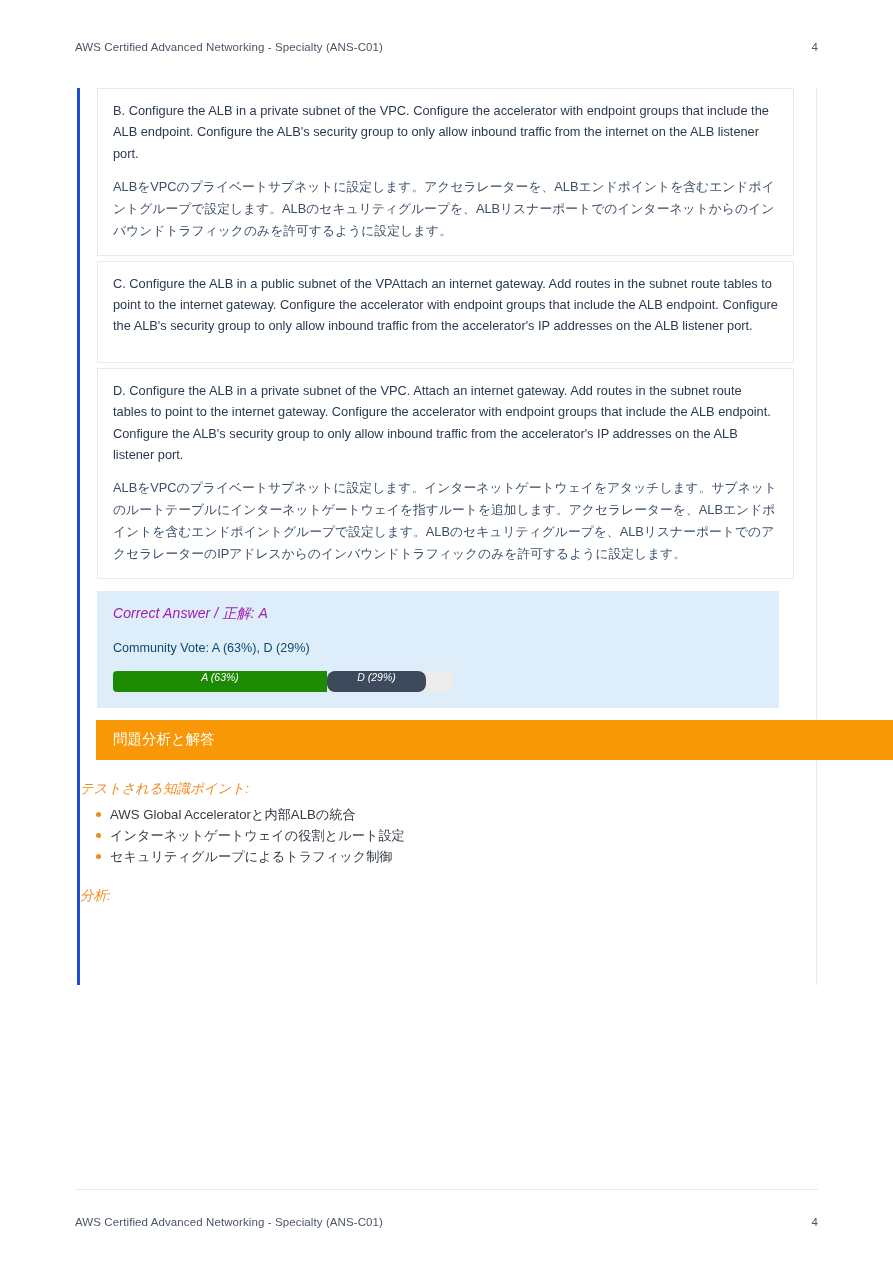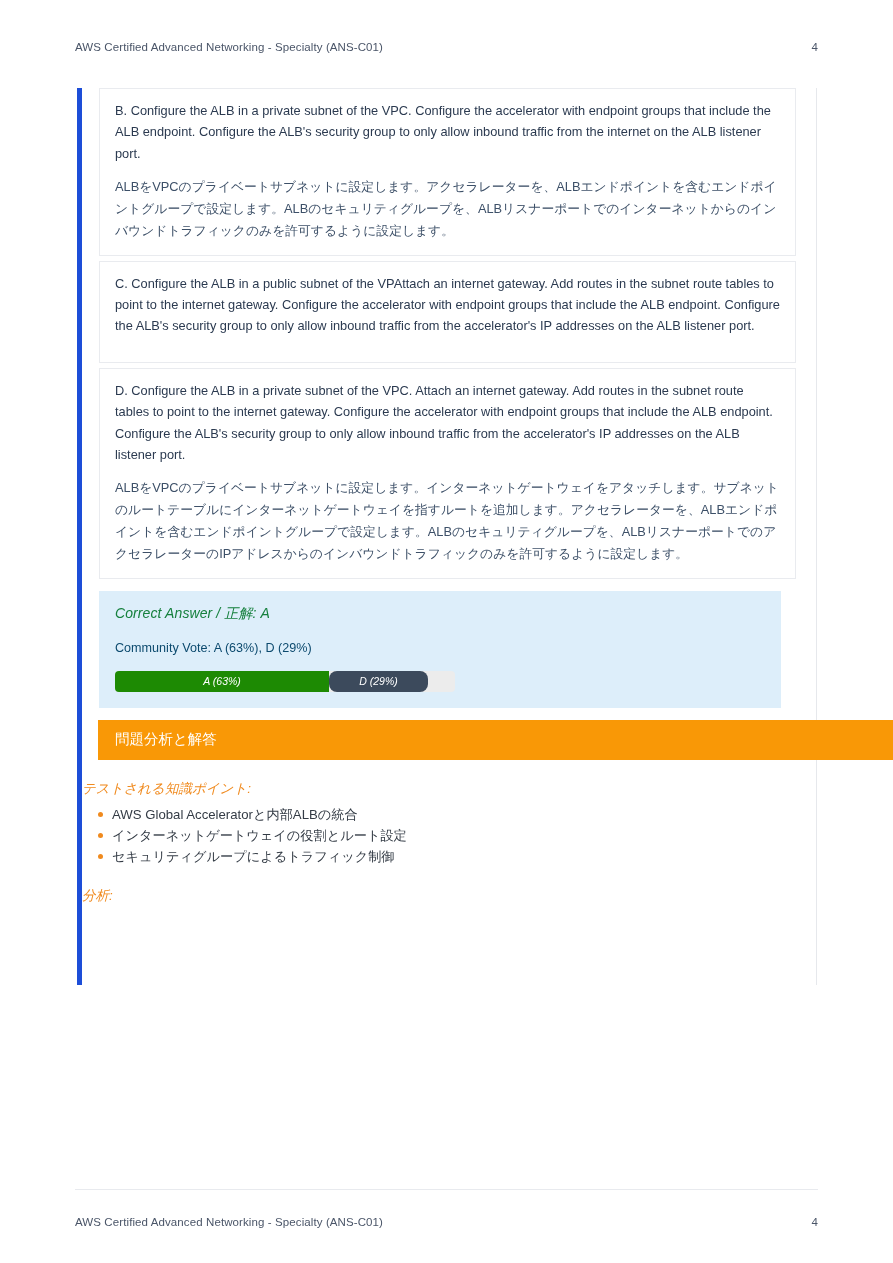--- a/index.html
+++ b/index.html
@@ -50,21 +50,21 @@
     background: #e8eaee;
   }
 
   
   .content-column {
     position: absolute;
     top: 88px;
     left: 77px;
     width: 740px;
     height: 897px;
-    border-left: 5px solid #1d4ed8;
+    border-left: 3px solid #1d4ed8;
     border-right: 1px solid #e6e8ec;
     box-sizing: border-box;
   }
 
   .inner {
     position: absolute;
     left: 17px;
     top: 0px;
     width: 697px;
   }
@@ -94,42 +94,42 @@
   .answer-box {
     background: #ddeefa;
     box-sizing: border-box;
     padding: 14px 16px 16px 16px;
     margin-top: 12px;
     width: 682px;
   }
   .correct-answer {
     font-size: 14px;
     font-style: italic;
-    color: #15803d;
+    color: #a21caf;
     margin: 0 0 18px 0;
     letter-spacing: .1px;
   }
   .community-vote {
     font-size: 12.6px;
     color: #0c4a6e;
     margin: 0 0 16px 0;
   }
 
   .vote-bar {
     width: 340px;
     height: 21px;
     background: #ececec;
     border-radius: 4px;
     display: flex;
     overflow: hidden;
   }
   .vote-seg {
     height: 100%;
     display: flex;
-    align-items: center;
+    align-items: flex-start;
     justify-content: center;
     font-size: 10.5px;
     font-style: italic;
     color: #ffffff;
     white-space: nowrap;
   }
   .vote-seg.a { background: #1d8a03; }
   .vote-seg.d { background: #3c4a5c; border-radius: 8px; }
 
   

